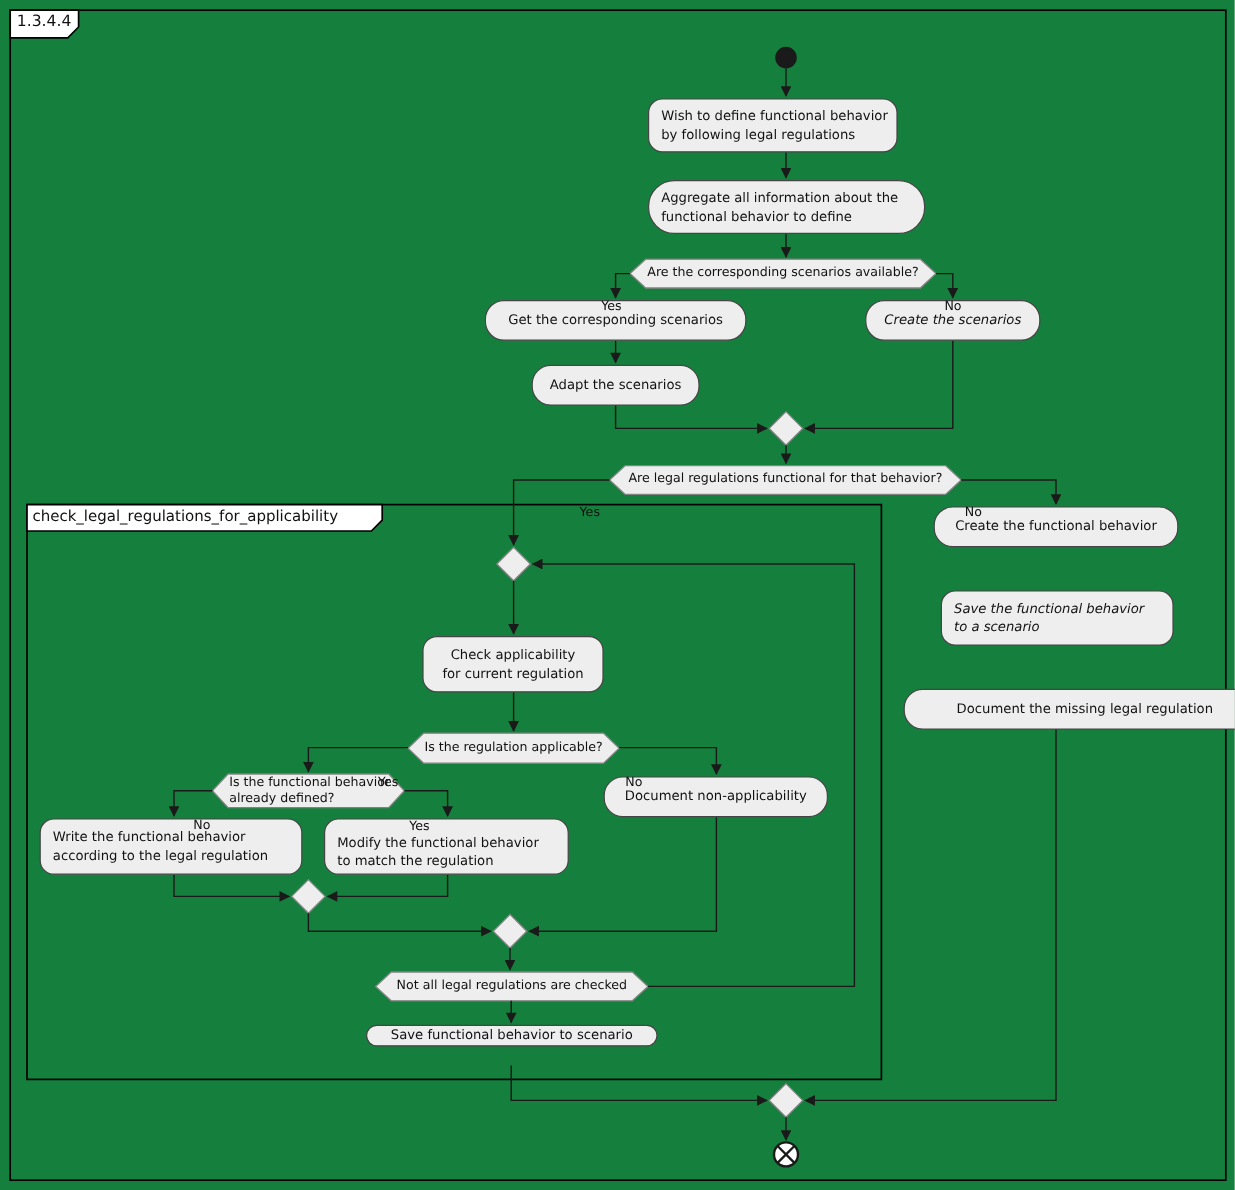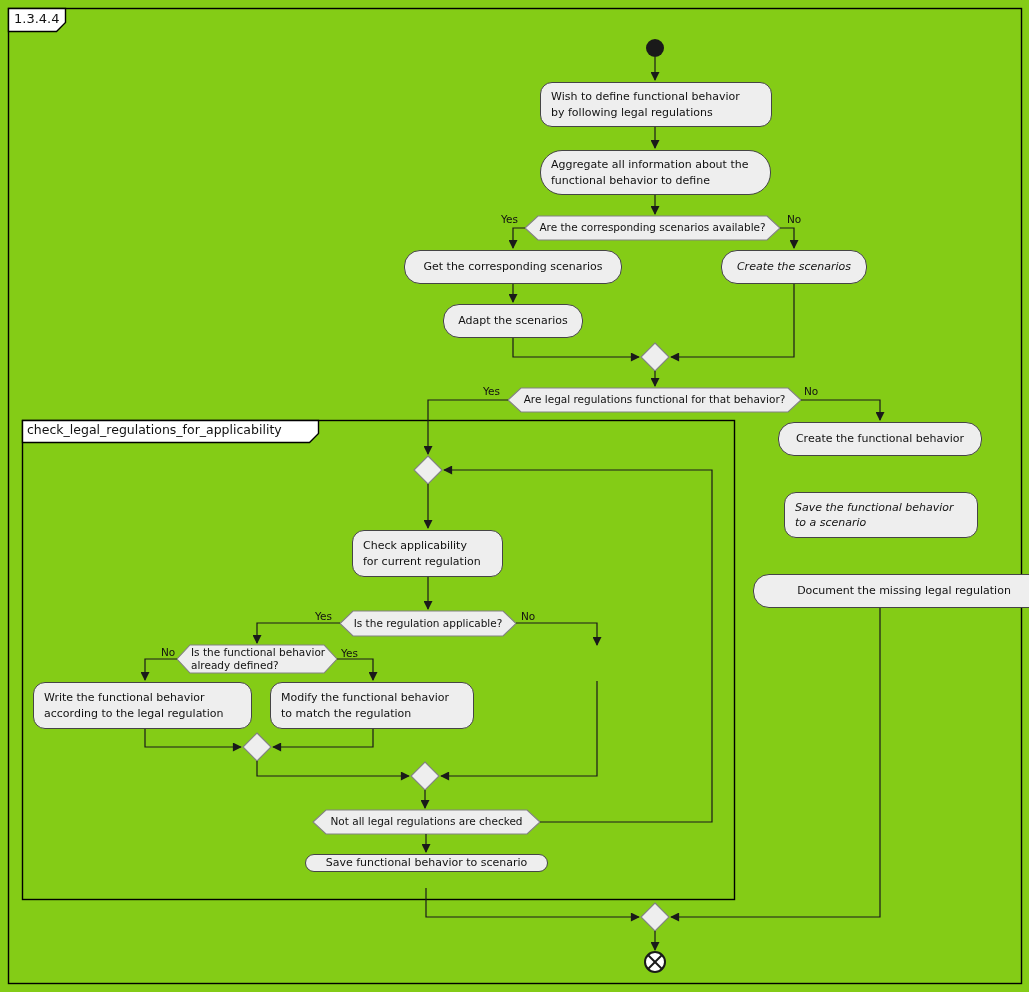--- a/index.html
+++ b/index.html
@@ -1,17 +1,17 @@
 <!DOCTYPE html>
 <html style="--node-fill: #eeeeee; --node-border: #454545; --shape-border: #828282; --line: #1a1a1a; --frame-border: #000000;"><head>
 <meta charset="utf-8">
 <style>
   html,body { margin:0; padding:0; background:#fff; }
   .canvas {
-    position:relative; width:1029px; height:992px; background:#84cc16;
+    position:relative; width:1029px; height:992px; background:#15803d;
     font-family:"DejaVu Sans","Liberation Sans",sans-serif; color:#111;
   }
   svg.layer { position:absolute; left:0; top:0; width:1029px; height:992px; }
   .edge  { fill:none; stroke:var(--line,#1a1a1a); stroke-width:1.2px; }
   .shape { fill:var(--node-fill,#eeeeee); stroke:var(--shape-border,#828282); stroke-width:1.1px; }
   .frame { fill:none; stroke:var(--frame-border,#000000); stroke-width:1.4px; }
   .tab   { fill:#ffffff; stroke:var(--frame-border,#000000); stroke-width:1.4px; }
   .activity {
     position:absolute; box-sizing:border-box;
     background:var(--node-fill,#eeeeee);
@@ -19,21 +19,21 @@
     border-radius:12px;
     display:flex; flex-direction:column; justify-content:center;
     padding:3px 10px; font-size:11px; line-height:1.38; white-space:nowrap;
   }
   .activity.center { align-items:center; text-align:center;border-radius:16px; }
   .hex-label {
     position:absolute; box-sizing:border-box;
     display:flex; flex-direction:column; justify-content:center; align-items:center;
     font-size:10.5px; line-height:1.25; white-space:nowrap; text-align:left;
   }
-  .branch-label { position:absolute; font-size:10.5px; line-height:1; white-space:nowrap; }
+  .branch-label { position:absolute; font-size:10.5px; line-height:1; white-space:nowrap;margin-top:36px; }
   .frame-title { position:absolute; font-size:13px; line-height:1; white-space:nowrap; }
   .frame-title.inner { font-size:12.5px; }
 </style>
 </head>
 <body>
 
 <div class="canvas">
 
   <svg class="layer" viewBox="0 0 1029 992">
     <defs>
@@ -91,21 +91,21 @@
     <polyline class="edge" points="540,822 712,822 712,470 444,470" marker-end="url(#arr)"></polyline>
     <polyline class="edge" points="426,834 426,852" marker-end="url(#arr)"></polyline>
     <polyline class="edge" points="426,888 426,917 639,917" marker-end="url(#arr)"></polyline>
     <polyline class="edge" points="880,608 880,917 671,917" marker-end="url(#arr)"></polyline>
     <polyline class="edge" points="655,931 655,950" marker-end="url(#arr)"></polyline>
   </svg>
 
   <div class="frame-title" style="left:14px; top:12px;">1.3.4.4</div>
   <div class="frame-title inner" style="left:27px; top:424px;">check_legal_regulations_for_applicability</div>
 
-  <div class="activity" style="left:540px; top:82px; width:232px; height:45px;">
+  <div class="activity" style="left:540px; top:82px; width:208px; height:45px;">
     <div>Wish to define functional behavior</div>
     <div>by following legal regulations</div>
   </div>
   <div class="activity" style="left:540px; top:150px; width:231px; height:45px;border-radius:22px;">
     <div>Aggregate all information about the</div>
     <div>functional behavior to define</div>
   </div>
   <div class="activity center" style="left:404px; top:250px; width:218px; height:34px;">
     <div>Get the corresponding scenarios</div>
   </div>
@@ -118,31 +118,34 @@
   <div class="activity center" style="left:778px; top:422px; width:204px; height:34px;">
     <div>Create the functional behavior</div>
   </div>
   <div class="activity" style="left:784px; top:492px; width:194px; height:46px;font-style:italic;">
     <div>Save the functional behavior</div>
     <div>to a scenario</div>
   </div>
   <div class="activity center" style="left:753px; top:574px; width:302px; height:34px;">
     <div>Document the missing legal regulation</div>
   </div>
-  <div class="activity" style="left:352px; top:530px; width:151px; height:47px;">
+  <div class="activity" style="left:352px; top:530px; width:151px; height:47px;text-align:center;">
     <div>Check applicability</div>
     <div>for current regulation</div>
   </div>
   <div class="activity" style="left:33px; top:682px; width:219px; height:47px;">
     <div>Write the functional behavior</div>
     <div>according to the legal regulation</div>
   </div>
-  <div class="activity" style="left:270px; top:682px; width:204px; height:47px;">
+  <div class="activity" style="left:270px; top:682px; width:204px; height:47px;justify-content:flex-end;">
     <div>Modify the functional behavior</div>
     <div>to match the regulation</div>
+  </div>
+  <div class="activity center" style="left:503px; top:647px; width:187px; height:34px;">
+    <div>Document non-applicability</div>
   </div>
   <div class="activity center" style="left:305px; top:854px; width:243px; height:18px;">
     <div>Save functional behavior to scenario</div>
   </div>
 
   <div class="hex-label" style="left:525px; top:216px; width:255px; height:24px;">
     <div>Are the corresponding scenarios available?</div>
   </div>
   <div class="hex-label" style="left:508px; top:388px; width:293px; height:24px;">
     <div>Are legal regulations functional for that behavior?</div>

